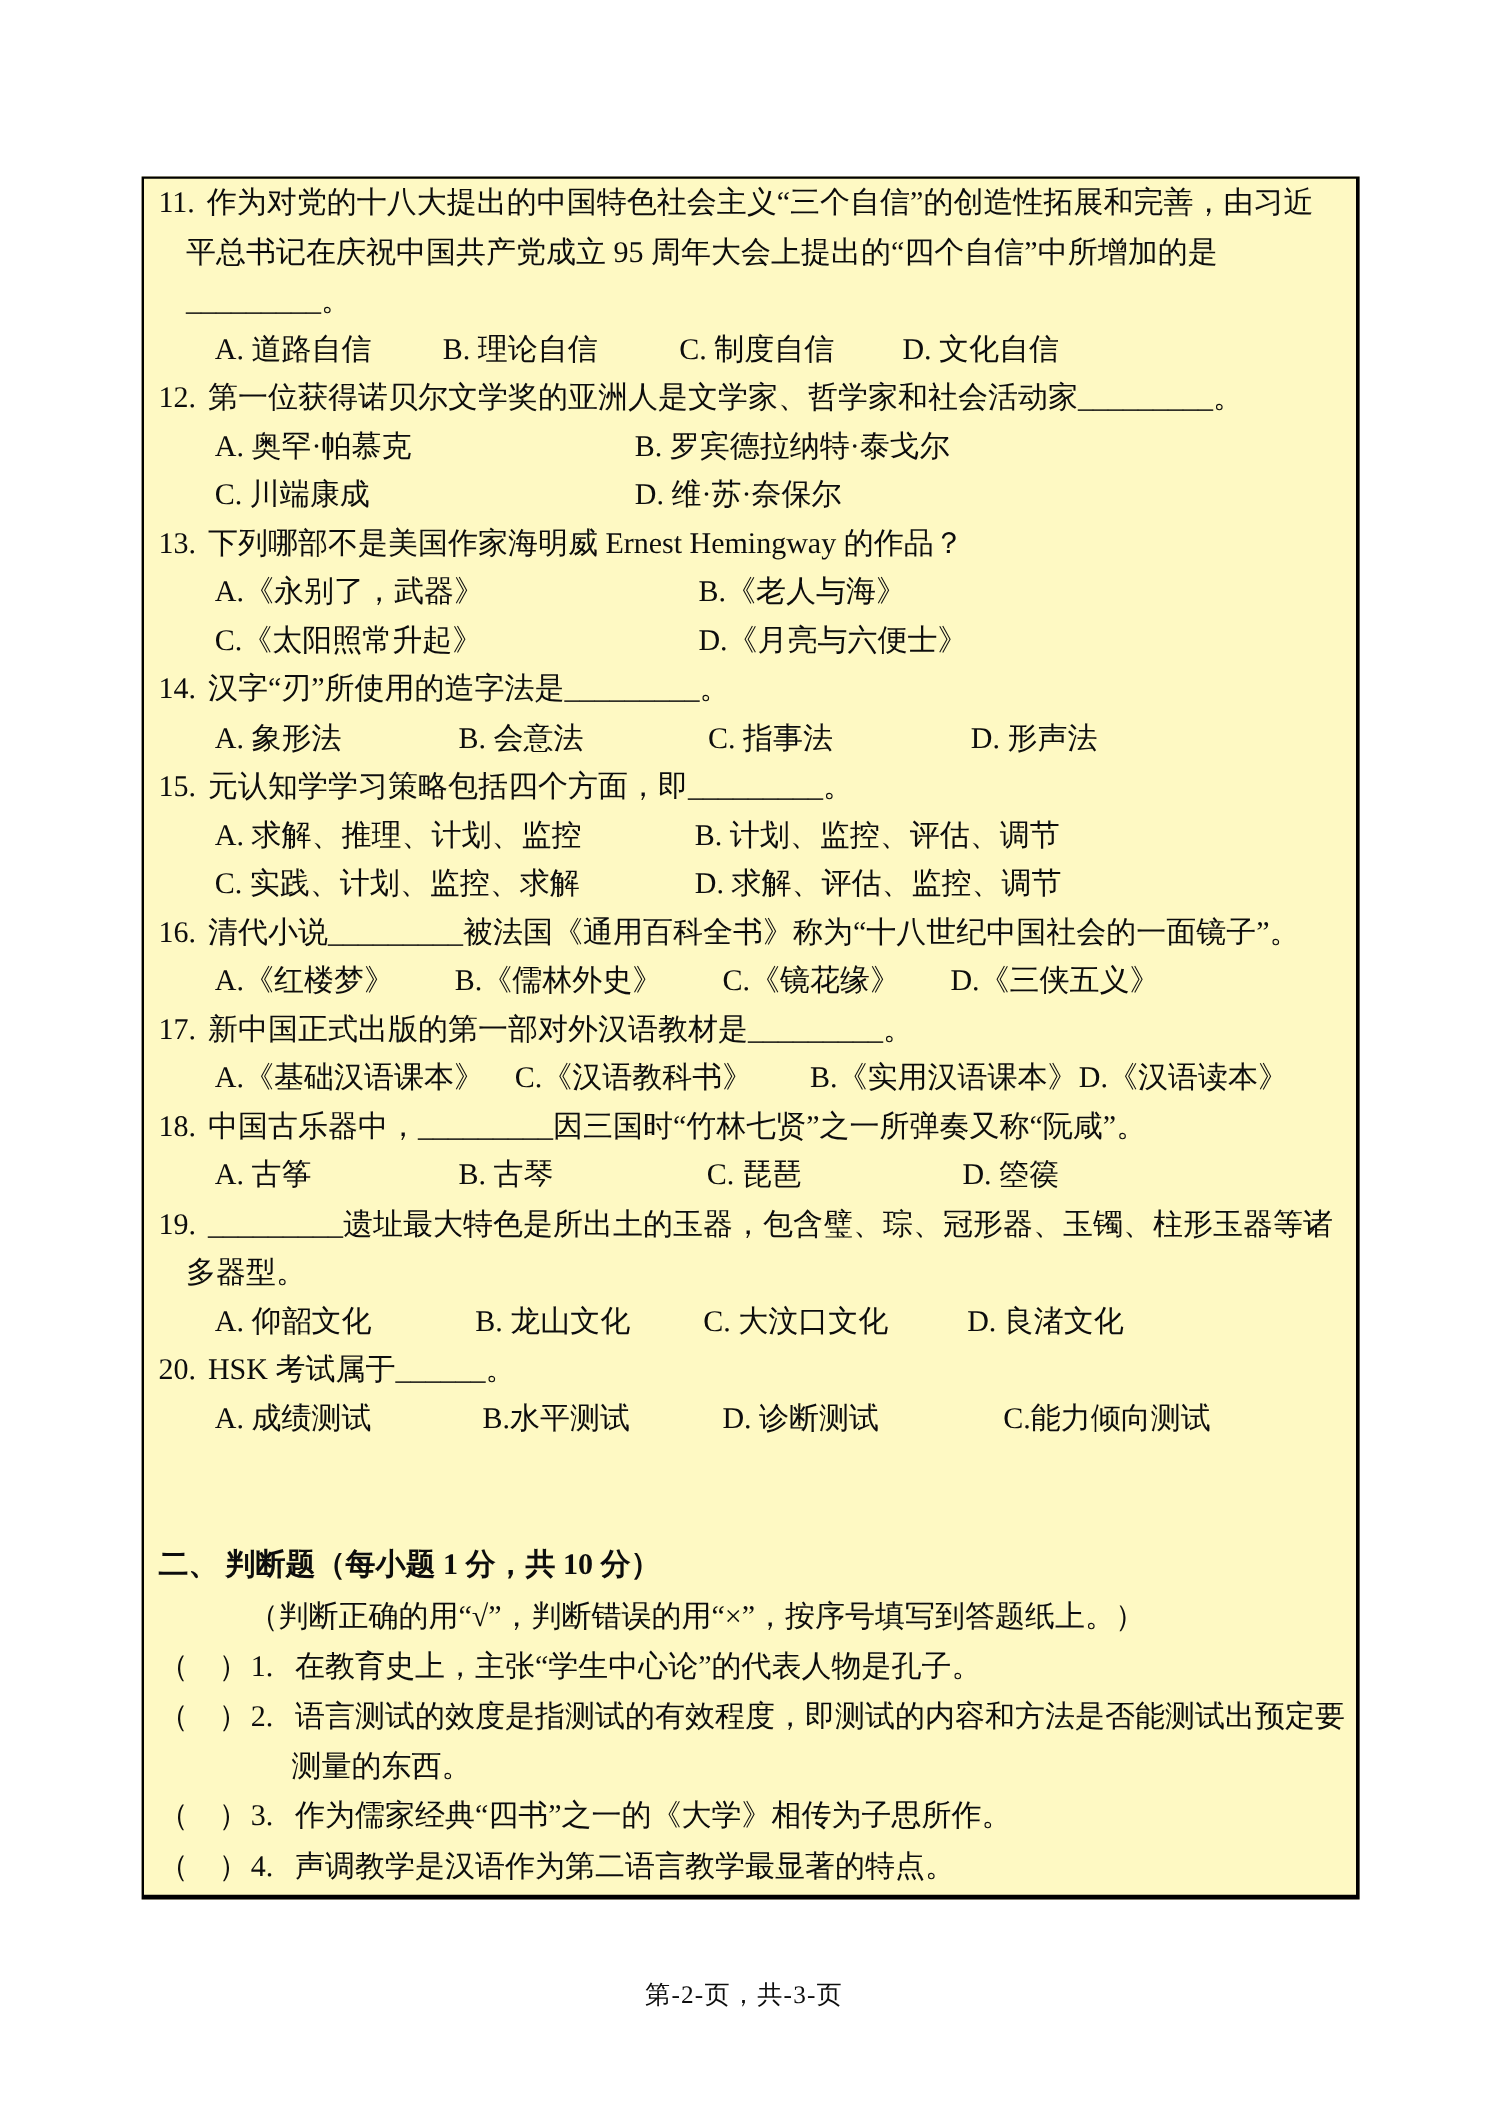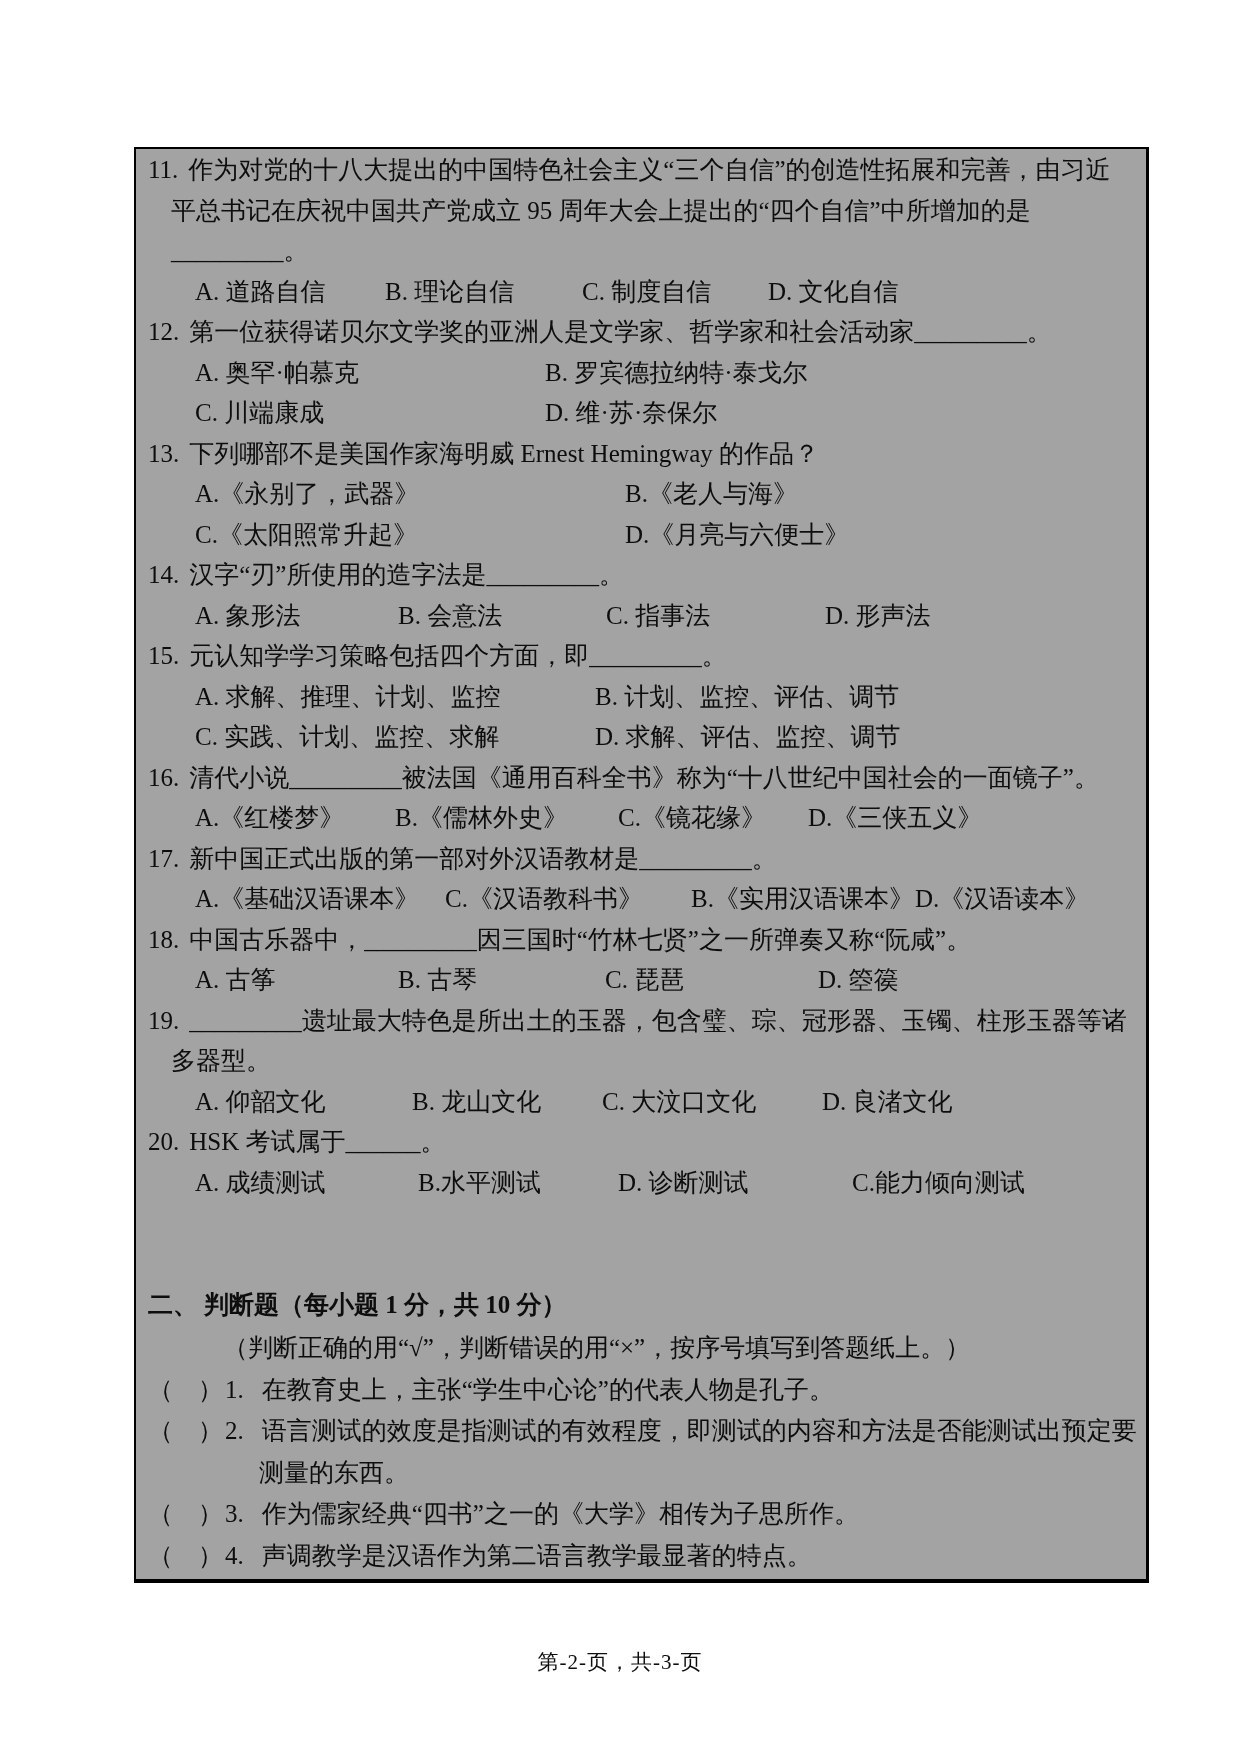--- a/index.html
+++ b/index.html
@@ -12,31 +12,30 @@
   }
   .box{
     position:absolute;left:118px;top:147px;
     width:1015px;height:1436px;
     box-sizing:border-box;
     border:2px solid #000;
     border-right-width:3px;
     border-bottom-width:4px;
     padding:1px 4px 0 12px;
     overflow:hidden;
-    background:#a3a3a3;
-    margin-left:16px;
+    background:#fef9c3;
   }
   .line{height:40.5px;line-height:40.5px;font-size:25px;white-space:nowrap;}
   .qn{margin-right:10px;}
   .cont{padding-left:23px;}
   .opts{display:grid;margin-left:47px;}
   .opt{white-space:nowrap;}
   .oc11{grid-template-columns:190px 197px 186px auto;}
   .oc12{grid-template-columns:350px auto;}
-  .oc13{grid-template-columns:403px auto;gap:27px;}
+  .oc13{grid-template-columns:403px auto;}
   .oc14{grid-template-columns:203px 208px 219px auto;}
   .oc15{grid-template-columns:400px auto;}
   .oc16{grid-template-columns:200px 223px 190px auto;}
   .oc17{grid-template-columns:250px 246px 224px auto;}
   .oc18{grid-template-columns:203px 207px 213px auto;}
   .oc19{grid-template-columns:217px 190px 220px auto;}
   .oc20{grid-template-columns:223px 200px 234px auto;}
   .gap{height:80px;}
   .shead{height:44px;line-height:44px;font-size:25px;font-weight:bold;white-space:nowrap;}
   .hn{margin-right:6px;}

